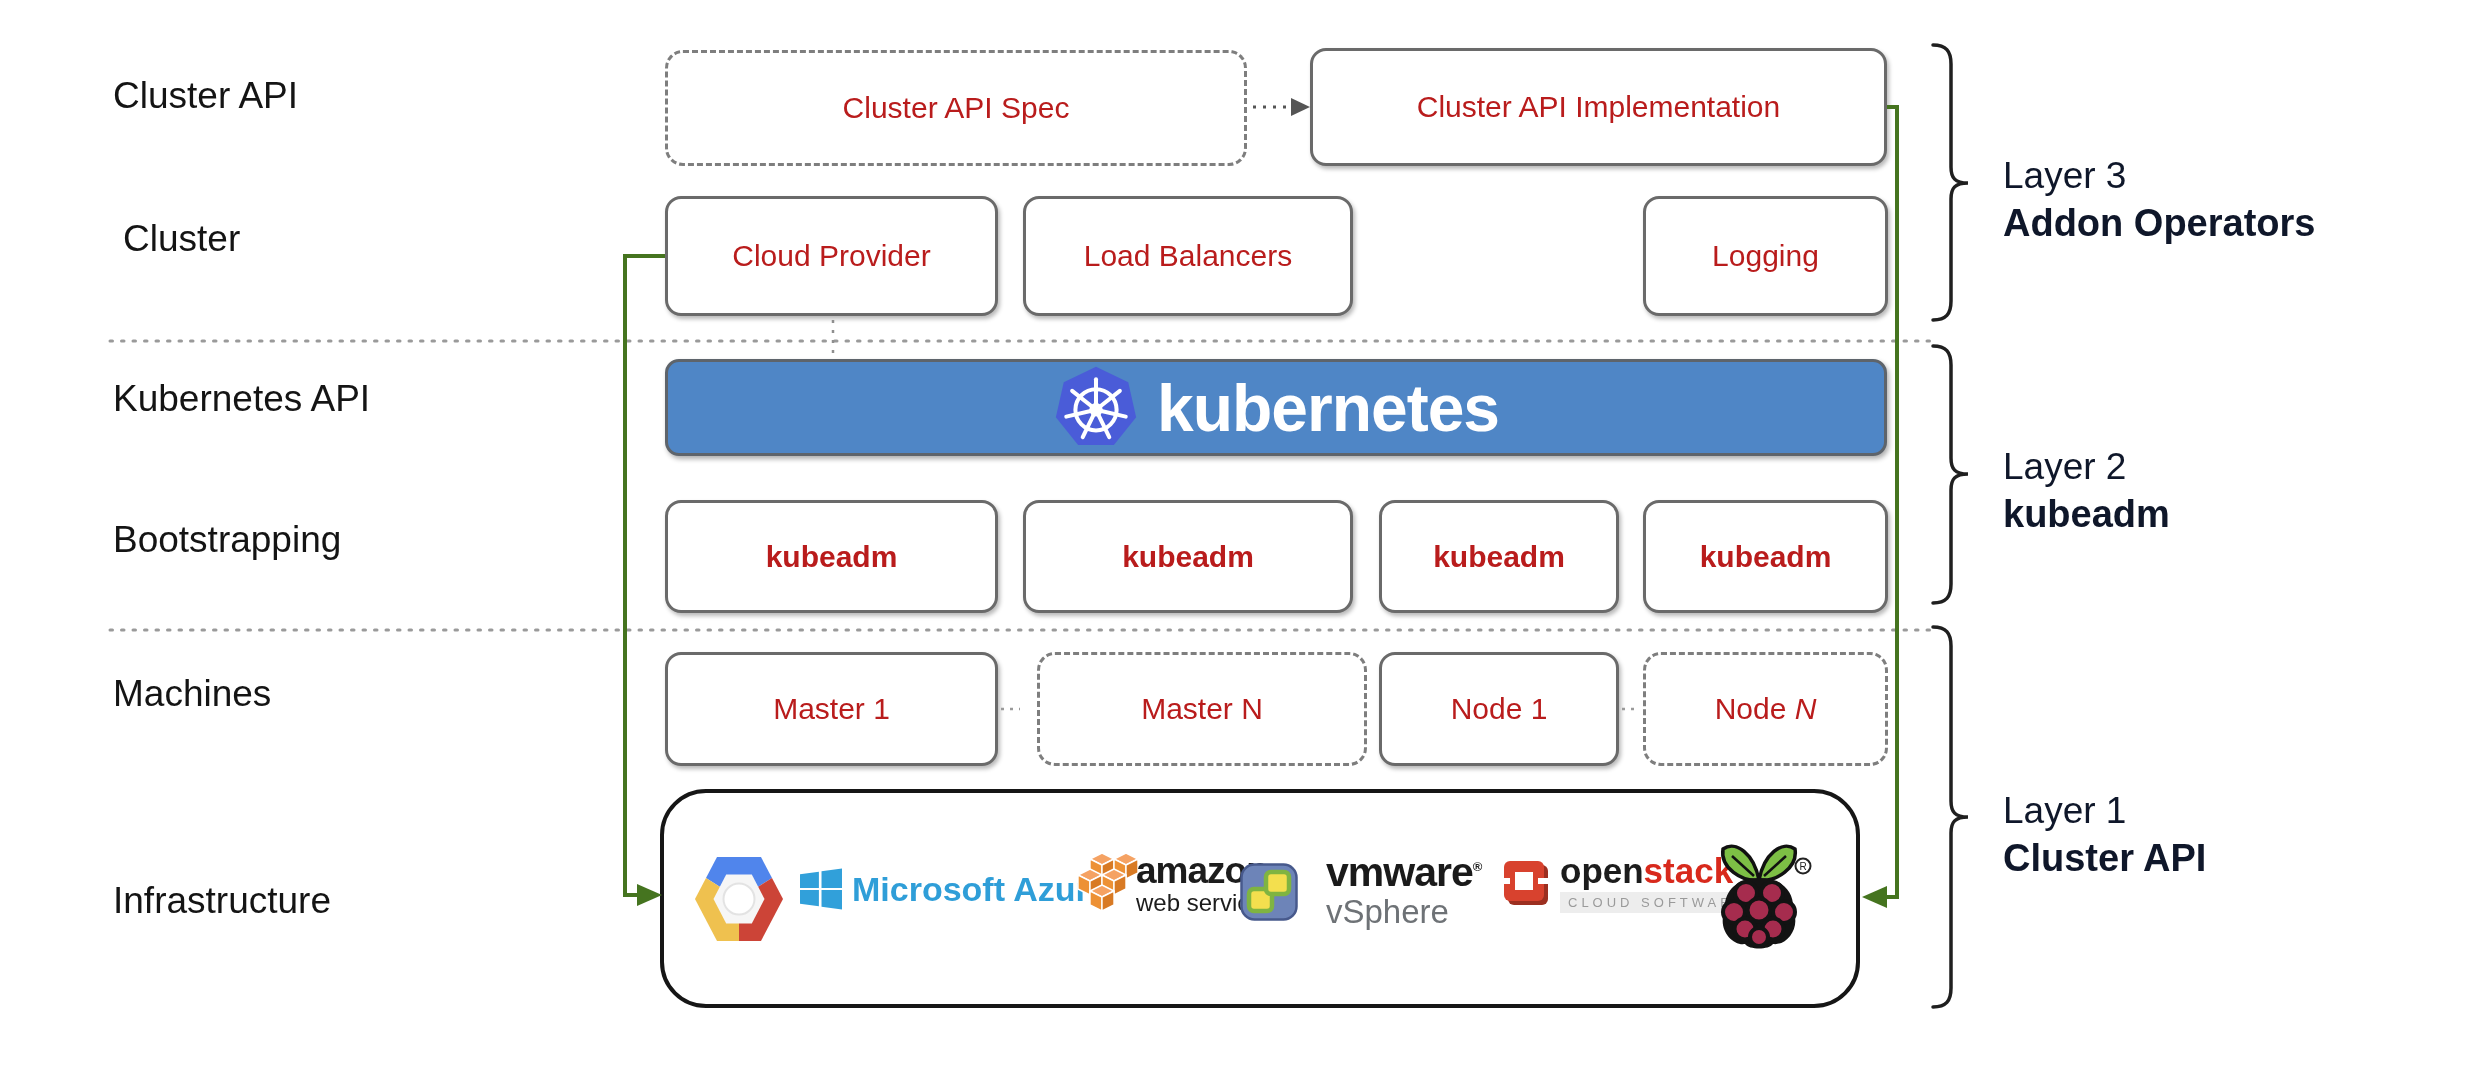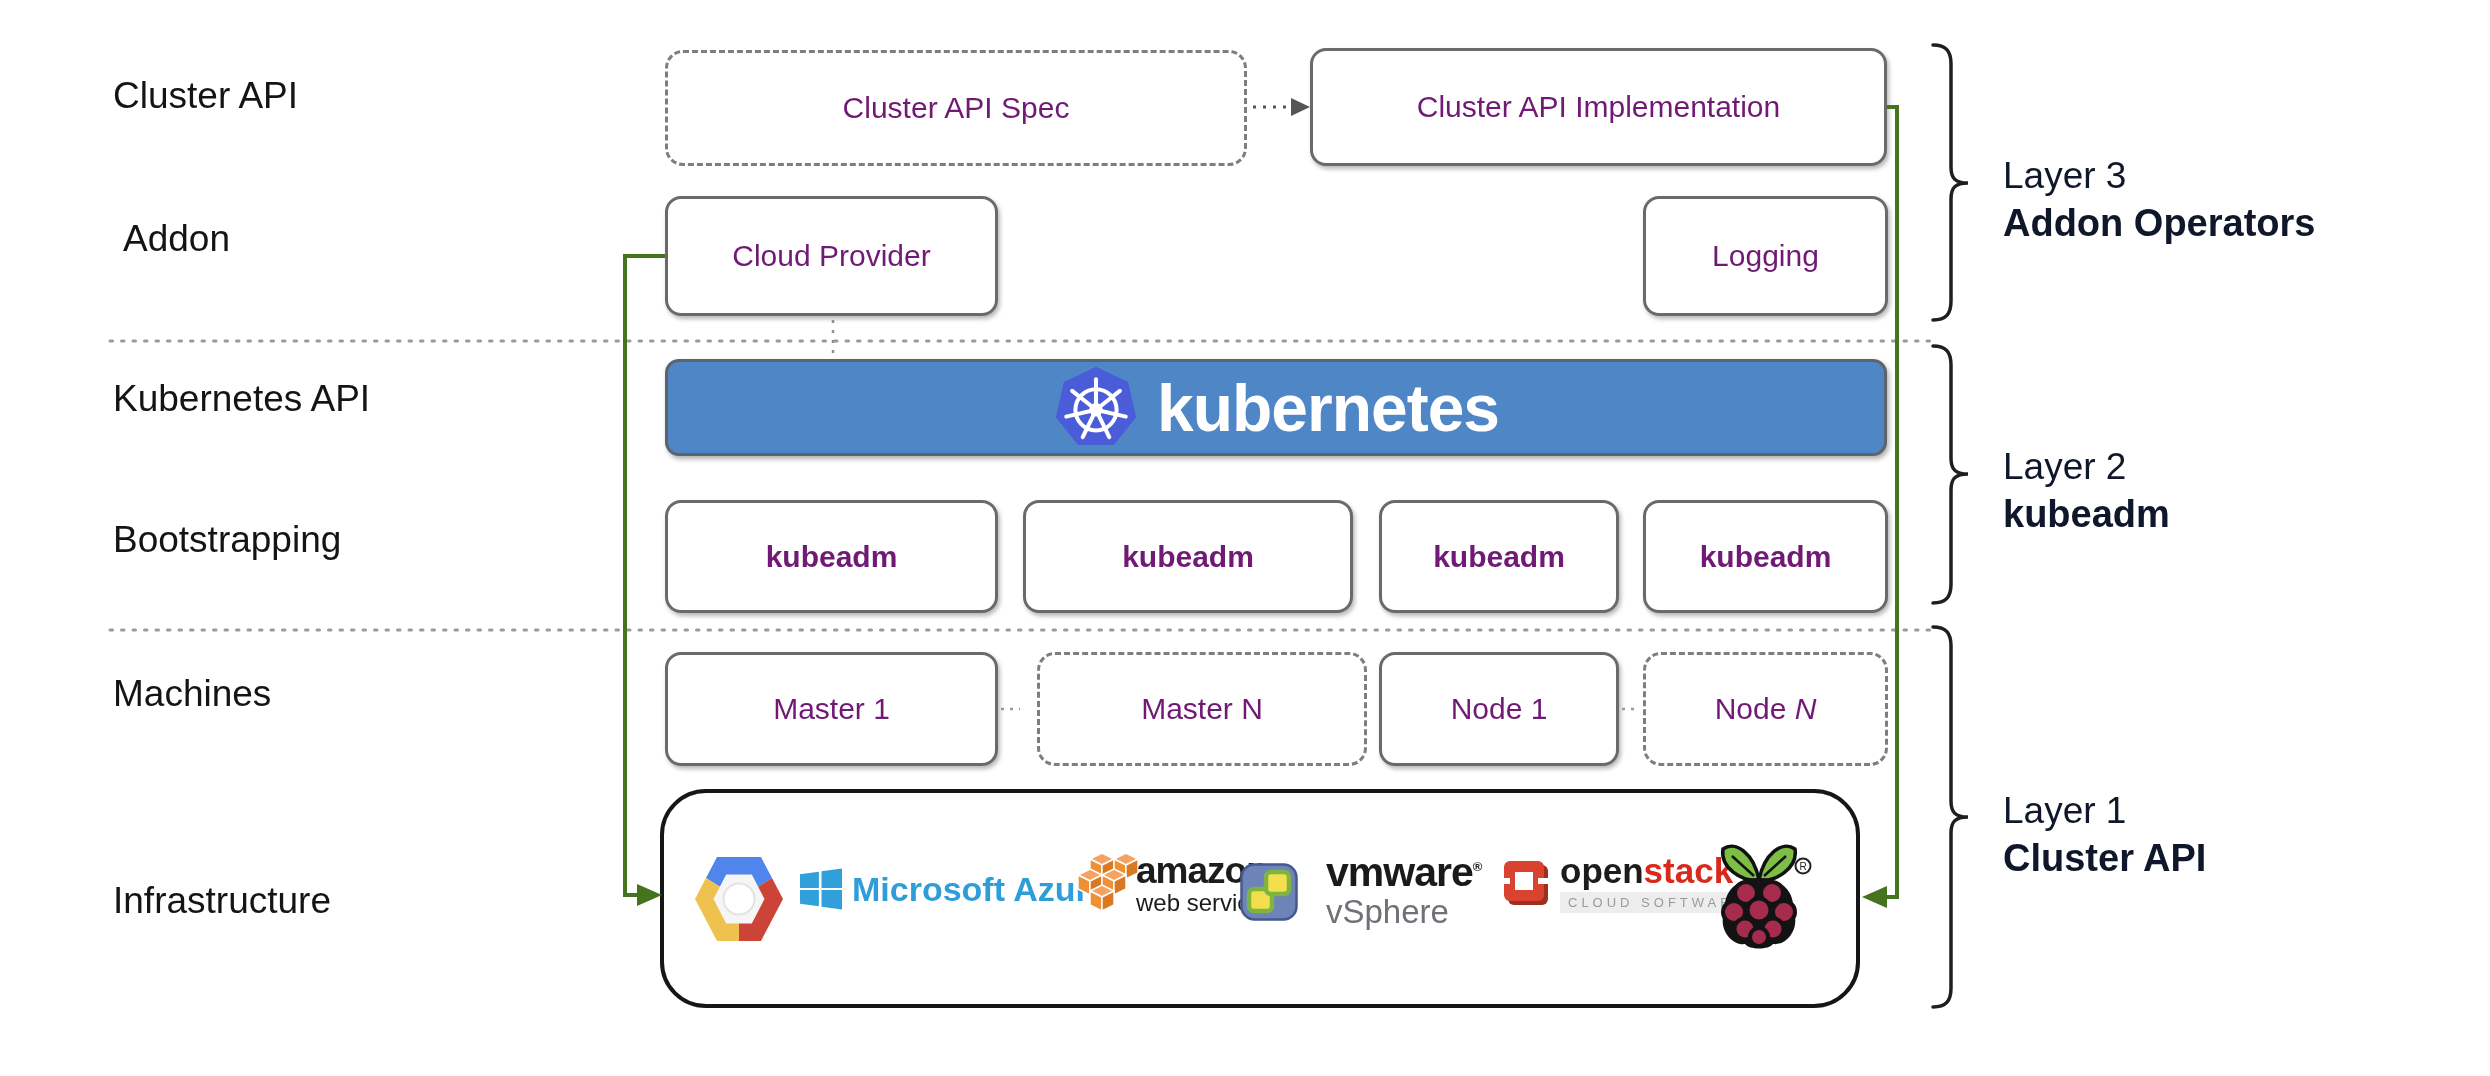--- a/index.html
+++ b/index.html
@@ -4,21 +4,21 @@
 <style>
   html,body{margin:0;padding:0;background:#fff;}
   body{font-family:"Liberation Sans",sans-serif;}
   #stage{position:relative;width:2420px;height:1076px;background:#ffffff;overflow:hidden;}
 
   .rowlabel{position:absolute;font-size:37px;color:#141414;white-space:nowrap;}
 
   .box{position:absolute;box-sizing:border-box;background:#fff;
        border:3px solid #6a6a6a;border-radius:16px;
        display:flex;align-items:center;justify-content:center;
-       font-size:30px;color:#701a75;white-space:nowrap;
+       font-size:30px;color:#b91c1c;white-space:nowrap;
        box-shadow:2px 3px 4px rgba(0,0,0,.28);}
   .box.dashed{border:3px dashed #7e7e7e;box-shadow:none;border-radius:18px;}
   .box.bold{font-weight:bold;}
 
   .banner{position:absolute;left:665px;top:359px;width:1222px;height:97px;box-sizing:border-box;
           background:#4f86c6;border:3px solid #5e646b;border-radius:14px;
           display:flex;align-items:center;justify-content:center;gap:18px;
           box-shadow:2px 3px 5px rgba(0,0,0,.32);}
   .banner .kword{color:#fff;font-size:66px;font-weight:bold;letter-spacing:-1px;line-height:1;}
 
@@ -48,35 +48,38 @@
   .os-text .o1 sup{font-size:13px;color:#d8291c;}
   .os-text .o2{margin-top:4px;background:#ededed;color:#9a9a9a;font-size:13px;
                letter-spacing:4px;padding:3px 8px;white-space:nowrap;}
 </style>
 </head>
 <body>
 
 <div id="stage">
 
   <div class="rowlabel" style="left:113px;top:75px">Cluster API</div>
-  <div class="rowlabel" style="left:123px;top:218px">Addon</div>
+  <div class="rowlabel" style="left:123px;top:218px">Cluster</div>
   <div class="rowlabel" style="left:113px;top:378px">Kubernetes API</div>
   <div class="rowlabel" style="left:113px;top:519px">Bootstrapping</div>
   <div class="rowlabel" style="left:113px;top:673px">Machines</div>
   <div class="rowlabel" style="left:113px;top:880px">Infrastructure</div>
 
   <div class="box dashed" style="left:665px;top:50px;width:582px;height:116px">
     <span>Cluster API Spec</span>
   </div>
   <div class="box" style="left:665px;top:196px;width:333px;height:120px">
     <span>Cloud Provider</span>
   </div>
 
   <div class="box" style="left:1310px;top:48px;width:577px;height:118px">
     <span>Cluster API Implementation</span>
+  </div>
+  <div class="box" style="left:1023px;top:196px;width:330px;height:120px">
+    <span>Load Balancers</span>
   </div>
   <div class="box" style="left:1643px;top:196px;width:245px;height:120px">
     <span>Logging</span>
   </div>
 
   <div class="banner">
     <svg width="86" height="90" viewBox="0 0 96 100">
       <polygon points="48,4 84,21.3 92.8,60.2 68,91.4 28,91.4 3.2,60.2 12,21.3" fill="#4a5cd8"></polygon>
       <g stroke="#ffffff" stroke-width="4.5" stroke-linecap="round">
         <line x1="48" y1="52" x2="48" y2="18"></line>

